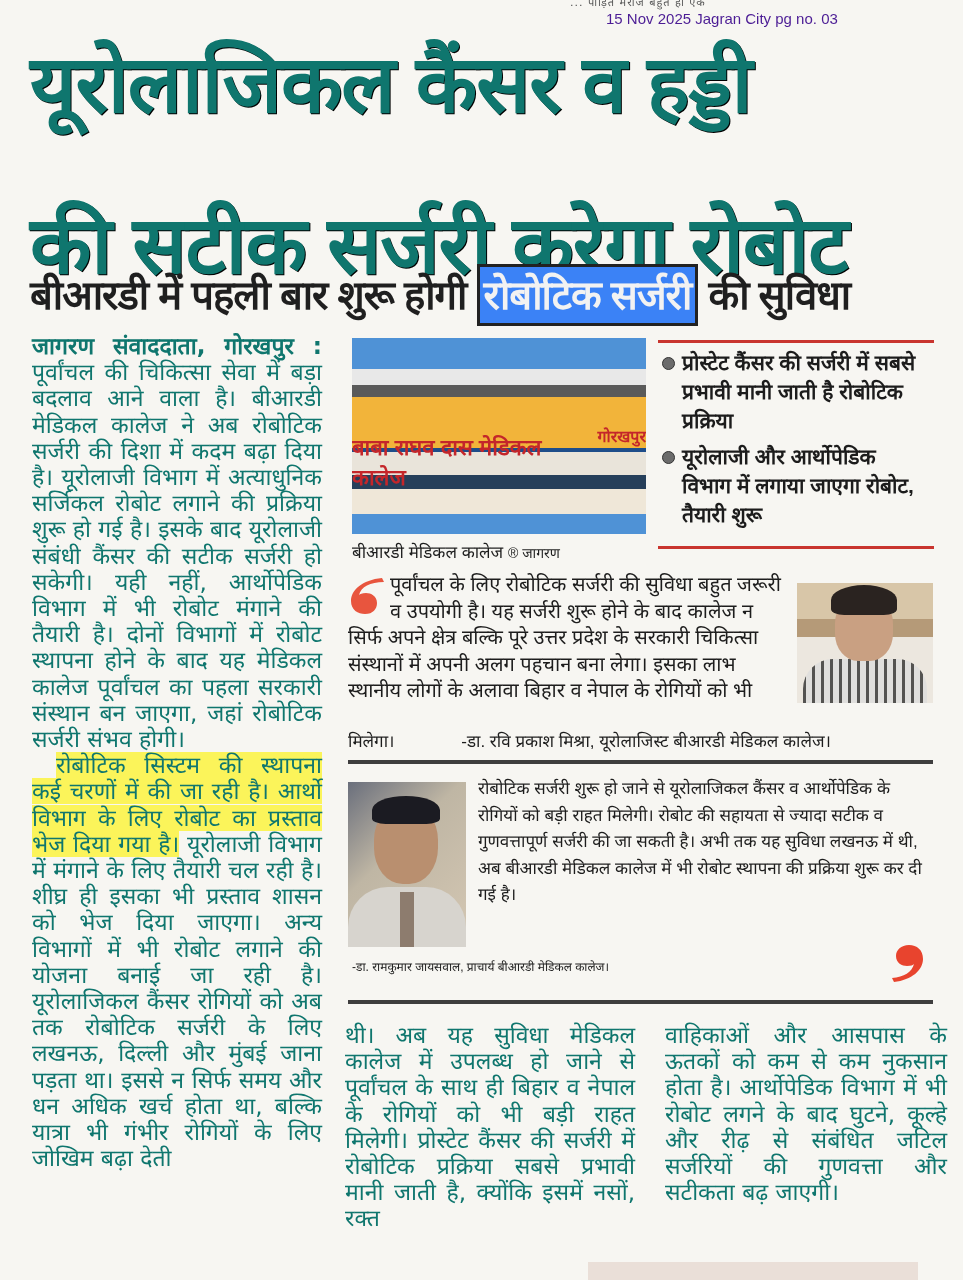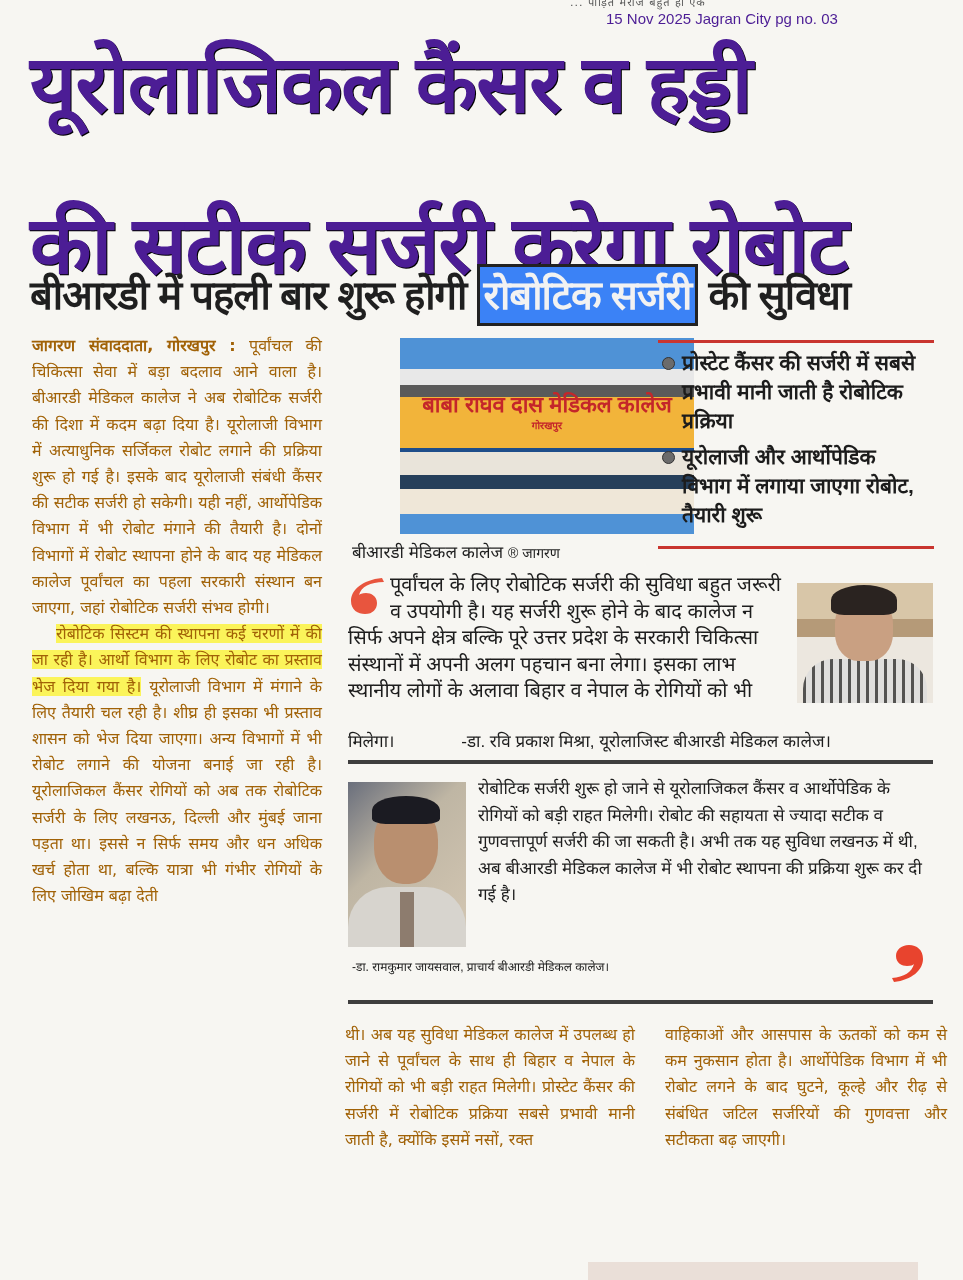--- a/index.html
+++ b/index.html
@@ -6,49 +6,48 @@
     body {
       width:963px; height:1280px; overflow:hidden; position:relative;
       background:#f7f6f2;
       font-family:"DejaVu Sans", sans-serif; color:#1d1d1d;
     }
     .abs { position:absolute; }
     .topstrip { left:1000px; top:-6px; left:570px; font-size:11px; color:#555; letter-spacing:1px; }
     .dateline { left:606px; top:10px; font-size:15px; color:#4c1d95; font-family:"Liberation Sans", sans-serif; }
     .headline {
       left:30px; width:900px; font-family:"Liberation Sans", sans-serif;
-      font-weight:bold; color:#4c1d95; font-size:80px; line-height:94px;
+      font-weight:bold; color:#0f766e; font-size:80px; line-height:94px;
       letter-spacing:-1px; text-shadow: 1px 1px 0 #000;
     }
     .h1 { top:38px; }
     .h2 { top:160px;margin-top:39px; }
     .subhead {
       left:30px; top:266px; font-family:"Liberation Sans", sans-serif; font-weight:bold;
       font-size:40px; color:#1f1f1f; white-space:nowrap; letter-spacing:-1px;
     }
     .subhead .boxed {
       background:#3b82f6; color:#f2f2f2; border:3px solid #222; padding:6px 4px;
     }
     .col {
-      font-family:"DejaVu Sans", sans-serif; font-size:16px; line-height:26.2px;
-      text-align:justify; color:#a16207;
+      font-family:"DejaVu Sans", sans-serif; font-size:23px; line-height:26.2px;
+      text-align:justify; color:#0f766e;
     }
     .col p { margin:0; }
     .col1 { left:32px; top:333px; width:290px; }
     .col1 .byline { font-weight:bold; }
     .hl { background:#fbf45a; }
     .photo-building {
       left:352px; top:338px; width:294px; height:196px;
       background:linear-gradient(#4f92d6 0 16%, #e8e8e8 16% 24%, #5a5a5a 24% 30%, #f2b43a 30% 56%, #1e4d8a 56% 58%, #e9e4da 58% 70%, #263f5a 70% 77%, #efe7d8 77% 90%, #4f92d6 90% 100%);
-      display:flex; flex-direction:column; align-items:center; justify-content:flex-start;
+      display:flex; flex-direction:row; align-items:center; justify-content:flex-start;
       overflow:hidden;
-      margin-left:48px;
     }
     .sign-text { margin-top:50px; color:#c4262a; font-weight:bold; font-size:22px; font-family:"Liberation Sans", sans-serif; }
-    .sign-sub { color:#c4262a; font-size:10px; font-weight:bold; font-family:Liberation Serif, serif; }
+    .sign-sub { color:#c4262a; font-size:16px; font-weight:bold; font-family:Liberation Serif, serif; }
     .caption { left:352px; top:540px; font-size:17px; font-family:"Liberation Sans", sans-serif; }
     .caption .credit { font-size:14px; }
     .box-rule { left:658px; width:276px; height:3px; background:#c9352f; }
     .box-rule.top { top:340px; }
     .box-rule.bot { top:546px; }
     .highlights { left:660px; top:348px; width:270px; font-family:"Liberation Sans", sans-serif; font-weight:bold; font-size:21px; line-height:29px; color:#1c1c1c; }
     .hl-item { position:relative; padding-left:22px; margin-bottom:7px; }
     .hl-bullet { position:absolute; left:2px; top:9px; width:11px; height:11px; border-radius:50%; background:#6b6b6b; border:1px solid #333; }
     .quote1 { left:348px; top:571px; width:440px; font-family:"Liberation Sans", sans-serif; font-size:20px; line-height:26.5px; }
     .quote-open { left:348px; top:574px; width:40px; height:42px; }

